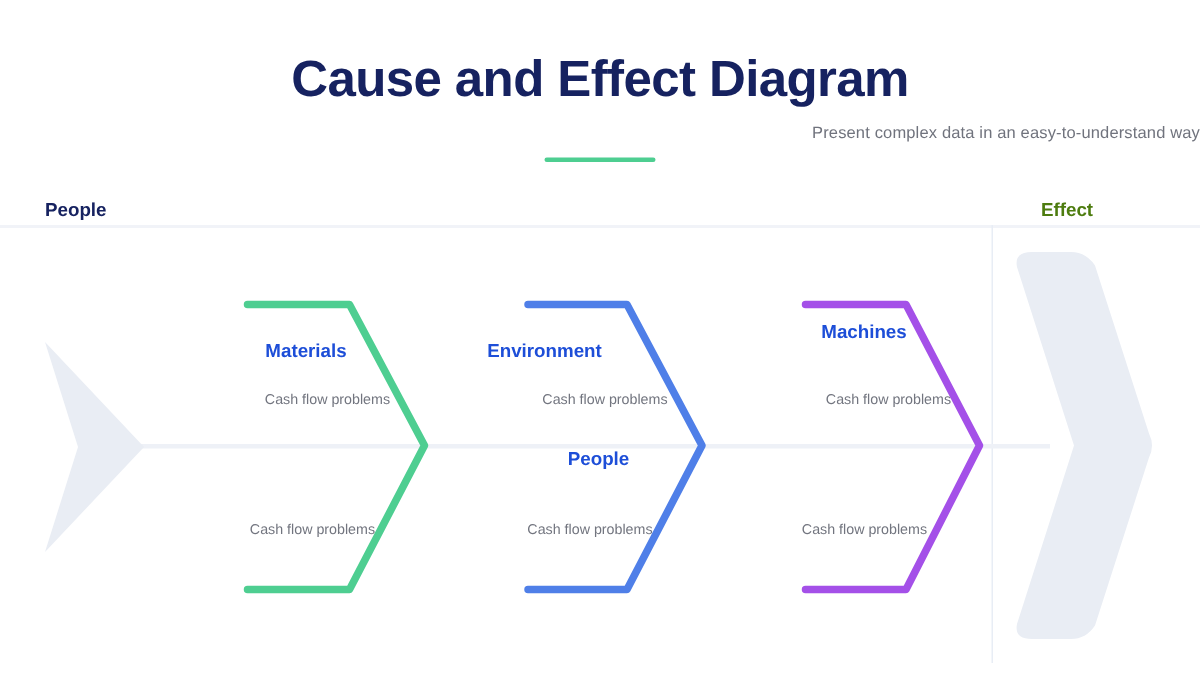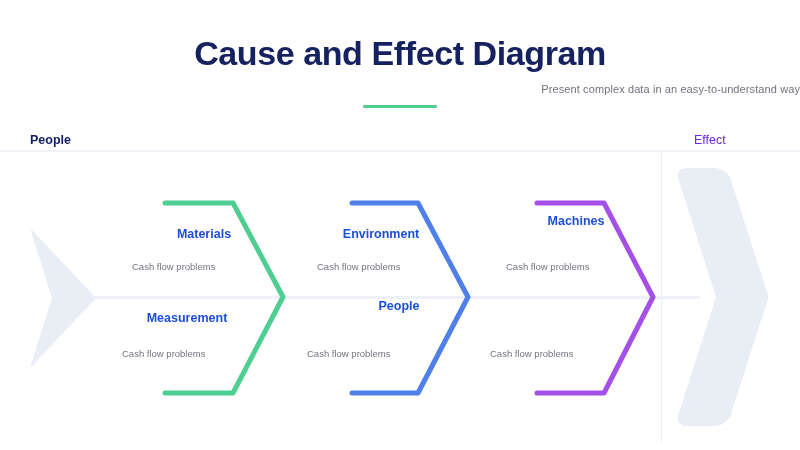--- a/index.html
+++ b/index.html
@@ -68,22 +68,22 @@
     font-weight: bold;
     color: #162260;
     line-height: 16px;
     white-space: nowrap;
   }
   #effect-label {
     position: absolute;
     left: 694px;
     top: 132px;
     font-size: 12.5px;
-    font-weight: normal;
-    color: #6d28d9;
+    font-weight: bold;
+    color: #4d7c0f;
     line-height: 16px;
     white-space: nowrap;
   }
   #header-rule {
     position: absolute;
     left: 0;
     top: 150px;
     width: 800px;
     height: 2px;
     background: #f1f3f8;
@@ -142,21 +142,21 @@
     white-space: nowrap;
     text-align: center;
   }
   .cat-sub {
     position: absolute;
     font-size: 9.5px;
     font-weight: normal;
     color: #72757f;
     line-height: 13px;
     white-space: nowrap;
-    text-align: left;
+    text-align: right;
   }
 </style>
 </head>
 <body>
 
 <div id="slide">
 
   <div id="title">Cause and Effect Diagram</div>
 
   <div id="subtitle">Present complex data in an easy-to-understand way</div>
@@ -193,24 +193,23 @@
     </g>
 
     <g>
       <path d="M537 53 L604 53 L653 147 L604 243 L537 243" fill="none" stroke="#a450e8" stroke-width="5" stroke-linecap="round" stroke-linejoin="round"></path>
     </g>
   </svg>
 
   <div class="cat-title" style="left:140px; top:226px; width:128px;">Materials</div>
   <div class="cat-sub" style="left:132px; top:260px; width:128px;">Cash flow problems</div>
 
-  <div class="cat-title" style="left:123px; top:310px; width:128px;">Measurement</div>
   <div class="cat-sub" style="left:122px; top:347px; width:128px;">Cash flow problems</div>
 
-  <div class="cat-title" style="left:317px; top:226px; width:128px;">Environment</div>
+  <div class="cat-title" style="left:299px; top:226px; width:128px;">Environment</div>
   <div class="cat-sub" style="left:317px; top:260px; width:128px;">Cash flow problems</div>
 
   <div class="cat-title" style="left:335px; top:298px; width:128px;">People</div>
   <div class="cat-sub" style="left:307px; top:347px; width:128px;">Cash flow problems</div>
 
   <div class="cat-title" style="left:512px; top:213px; width:128px;">Machines</div>
   <div class="cat-sub" style="left:506px; top:260px; width:128px;">Cash flow problems</div>
 
   <div class="cat-sub" style="left:490px; top:347px; width:128px;">Cash flow problems</div>
 

